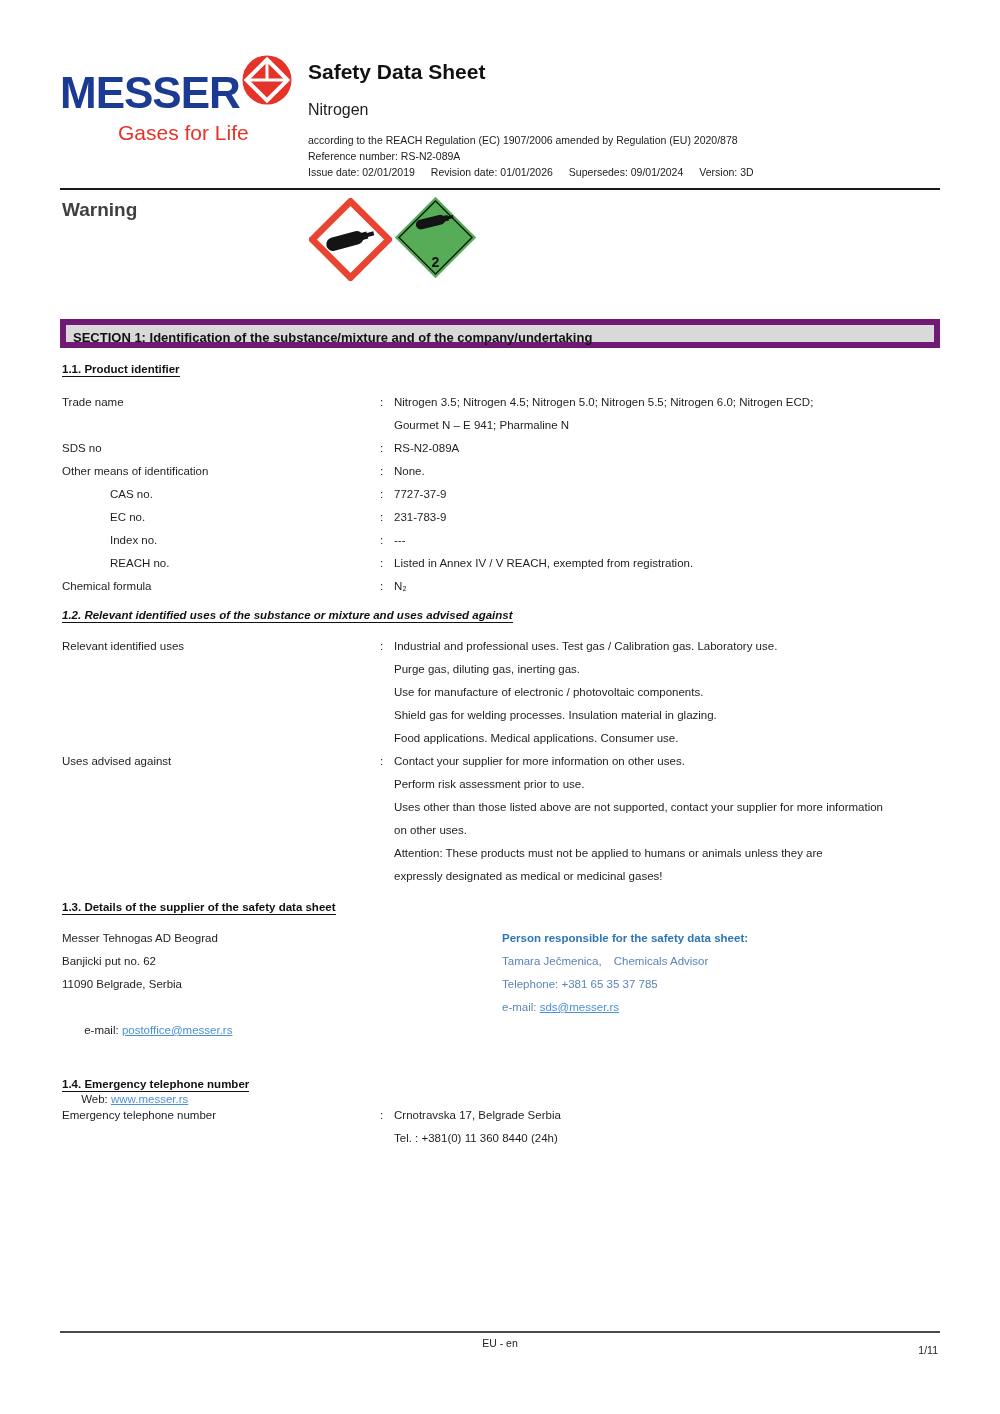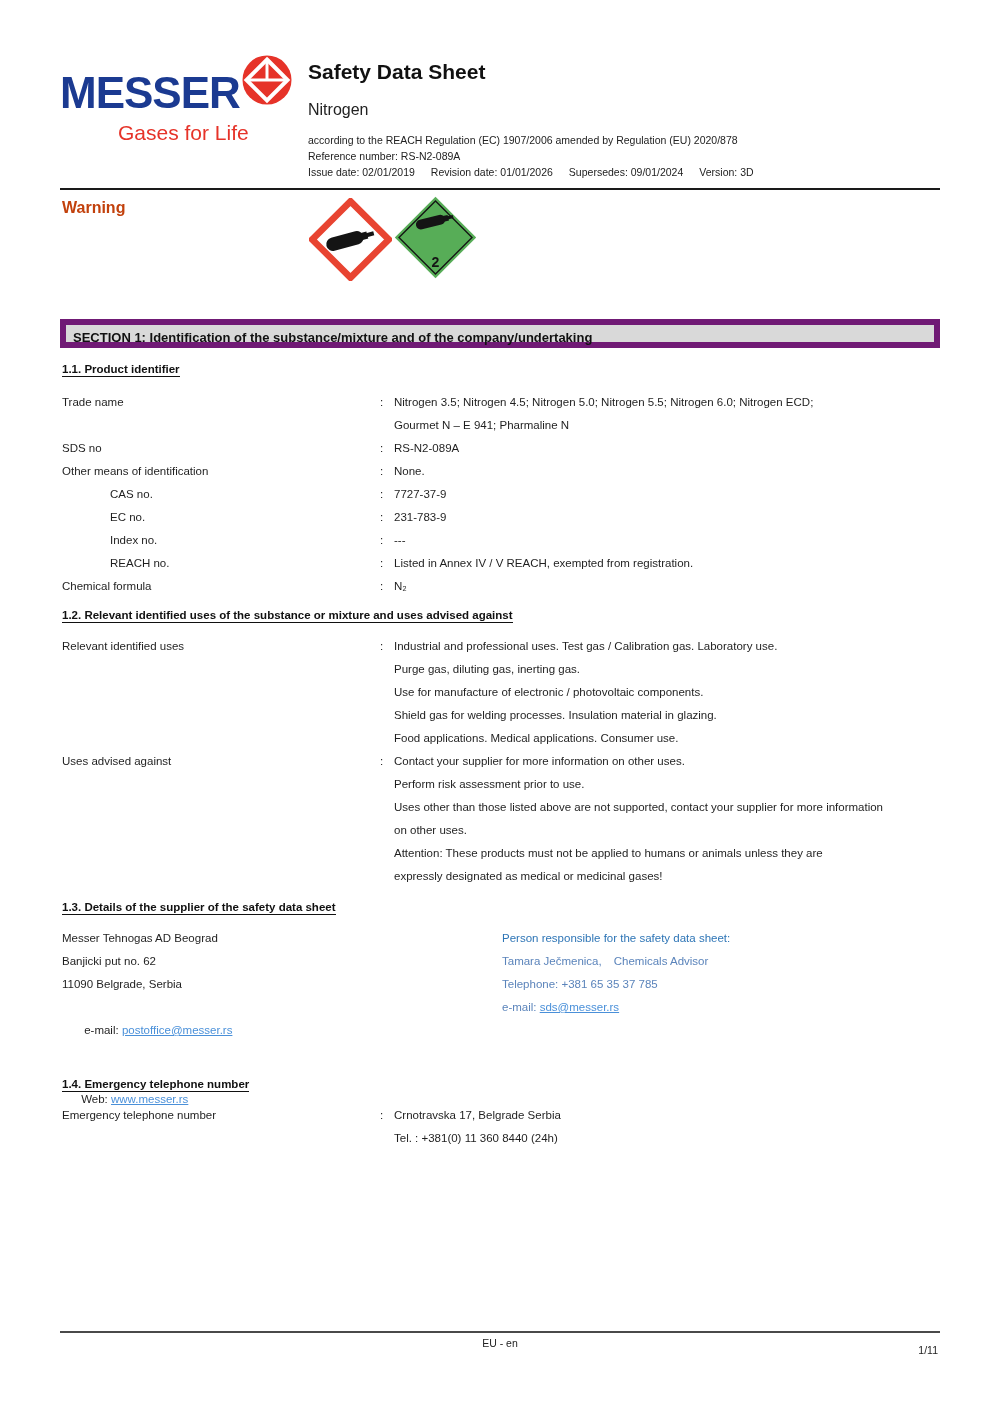--- a/index.html
+++ b/index.html
@@ -16,21 +16,21 @@
 
   .title-block { position:absolute; left:308px; top:60px; width:650px; }
   .doc-title { font-size:21px; font-weight:bold; color:#111; }
   .product-name { font-size:16px; font-weight:normal; color:#222; margin-top:17px; }
   .meta { font-size:10.5px; color:#222; margin-top:13px; line-height:16px; }
   .meta-dates span { margin-right:16px; }
 
   .header-rule { position:absolute; left:60px; right:60px; top:188px; border-top:2px solid #1a1a1a; }
 
   
-  .signal-word { position:absolute; left:62px; top:199px; font-size:16px; font-weight:bold; color:#c2410c; }
+  .signal-word { position:absolute; left:62px; top:199px; font-size:19px; font-weight:bold; color:#404040; }
   .pictos { position:absolute; left:309px; top:198px; display:flex; align-items:flex-start; }
   .picto { width:83px; height:83px; }
   .picto + .picto { margin-left:2px; transform:translateY(-2px); }
 
   
   .section-banner { position:absolute; left:60px; top:319px; width:880px; height:29px;
     background:#d9d9d9; border:6px solid #701a75; font-size:13px; font-weight:bold; color:#111;
     line-height:25px; padding-left:7px; }
 
   
@@ -41,21 +41,21 @@
   .fields { position:absolute; left:62px; width:878px; display:grid;
     grid-template-columns:318px 14px 1fr; font-size:11.5px; line-height:23px; color:#1f1f1f; }
   .field { display:contents; }
   .flabel.indent { padding-left:48px; }
   .fvalue div { white-space:pre-wrap; }
 
   
   .supplier-left { position:absolute; left:62px; top:927px; width:430px; font-size:11.5px; line-height:23px; }
   .supplier-left .line { white-space:pre-wrap; }
   .supplier-right { position:absolute; left:502px; top:927px; width:440px; font-size:11.5px; line-height:23px; }
-  .resp-heading { font-weight:normal; color:#2e75b6; }
+  .resp-heading { font-weight:bold; color:#2e75b6; }
   .blue-text { color:#5b84bb; }
   .role { margin-left:12px; }
   a.doc-link, .doc-link { color:#4a90d9; text-decoration:underline; cursor:pointer;margin-top:24px; }
 
   
   .footer-rule { position:absolute; left:60px; right:60px; top:1331px; border-top:2px solid #4a4a4a; }
   .footer { position:absolute; left:60px; right:60px; top:1337px; font-size:10.5px; color:#222; text-align:center; }
   .footer .pageno { position:absolute; right:2px; top:0;margin-top:7px; }
 </style>
 </head>
@@ -170,21 +170,21 @@
     </div>
     <div class="field">
       <div class="flabel">Chemical formula</div>
       <div class="fcolon">:</div>
       <div class="fvalue">
           <div>N₂</div>
         </div>
     </div>
   </div>
 
-  <div class="subheading" style="top:609px;"><span>1.2. Relevant identified uses of the substance or mixture and uses advised against</span></div>
+  <div class="subheading" style="top:609px;font-style:italic;"><span>1.2. Relevant identified uses of the substance or mixture and uses advised against</span></div>
 
   <div class="fields" style="top:635px;">
     <div class="field">
       <div class="flabel">Relevant identified uses</div>
       <div class="fcolon">:</div>
       <div class="fvalue">
         <div>Industrial and professional uses. Test gas / Calibration gas. Laboratory use.</div>
         <div>Purge gas, diluting gas, inerting gas.</div>
         <div>Use for manufacture of electronic / photovoltaic components.</div>
         <div>Shield gas for welding processes. Insulation material in glazing.</div>

